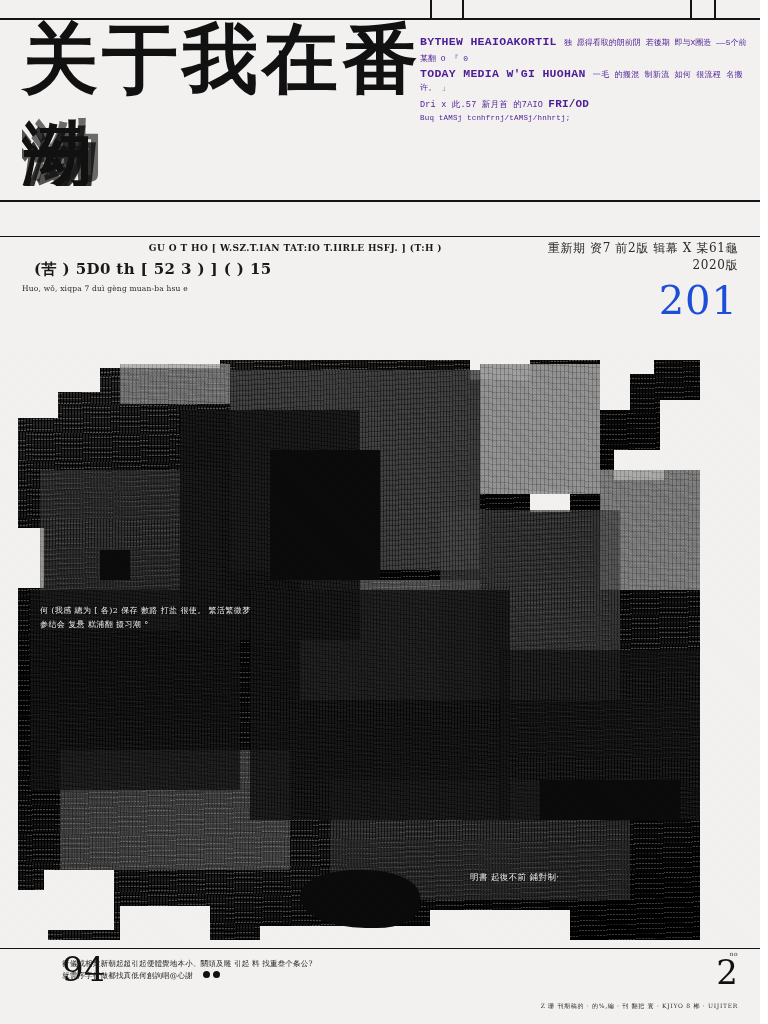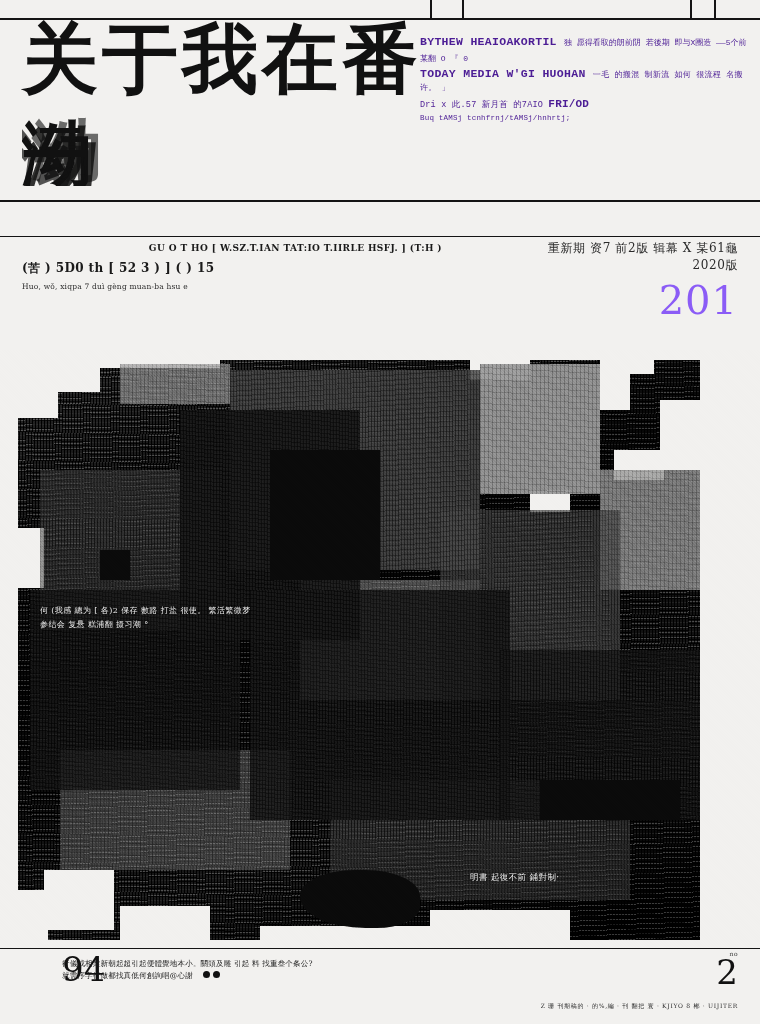--- a/index.html
+++ b/index.html
@@ -151,24 +151,25 @@
     color: #1a1a1a;
   }
   .subhead .sh1 {
     font-size: 9px;
     font-weight: 700;
     letter-spacing: .4px;
     line-height: 1.5;
     text-align: right;
   }
   .subhead .sh2 {
-    font-size: 12px;
+    font-size: 15px;
     font-weight: 700;
     letter-spacing: .4px;
     margin-top: 4px;
+    margin-left: 12px;
   }
   .subhead .sh3 {
     font-size: 7.5px;
     margin-top: 5px;
     letter-spacing: .2px;
     color: #2a2a2a;
   }
 
   .issue-meta {
     position: absolute;
@@ -181,21 +182,21 @@
   .issue-meta .meta-line {
     font-size: 12px;
     letter-spacing: .6px;
     color: #2a2a2a;
   }
   .issue-number {
     font-family: "DejaVu Serif", serif;
     font-size: 40px;
     line-height: 1;
     margin-top: 6px;
-    color: #8b5cf6;
+    color: #1d4ed8;
     letter-spacing: 1px;
   }
 
   
   .art {
     position: absolute;
     left: 0;
     top: 350px;
     width: 768px;
     height: 600px;

